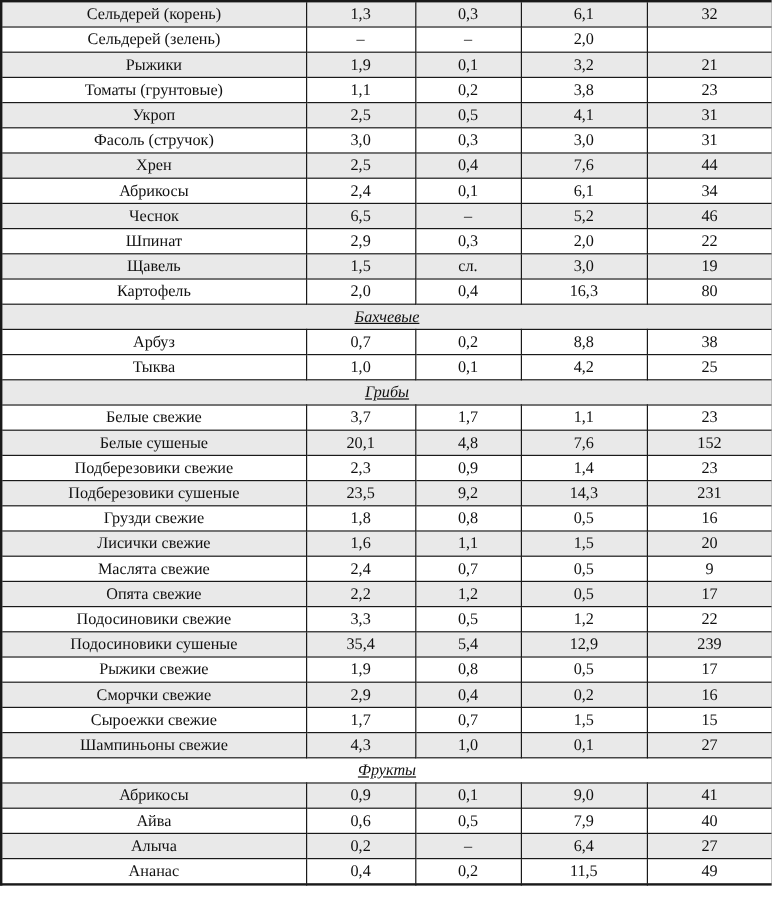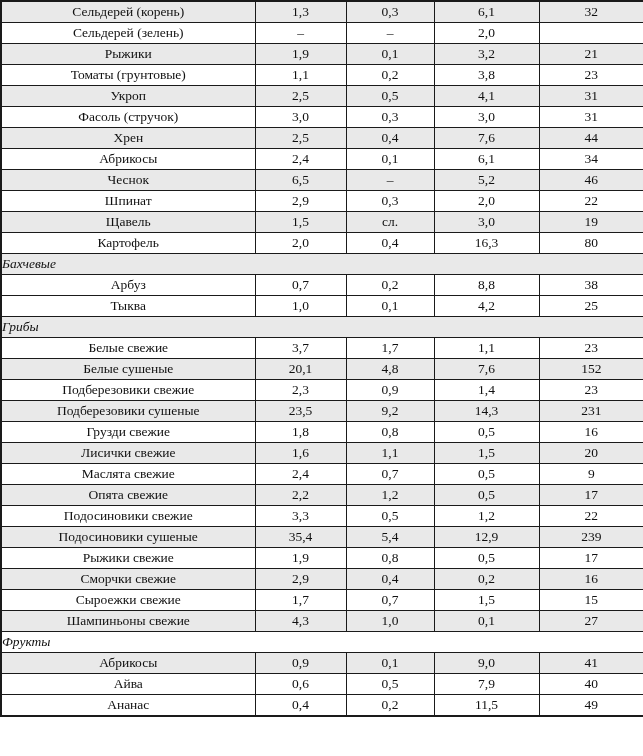--- a/index.html
+++ b/index.html
@@ -34,22 +34,24 @@
     text-align:center;
     padding-left:7px;
     padding-right:4px;
   }
   td.val{
     text-align:center;
   }
   tr.shaded td{background:var(--shade);}
   tr.plain td{background:var(--bg);}
   td.section{
+    text-align:center;
     font-style:italic;
     border-bottom-width:2px;
+    text-decoration:underline;
   }
 </style>
 </head>
 <body>
 
 <table class="nutrition">
   <colgroup>
     <col style="width:254px">
     <col style="width:91px">
     <col style="width:88px">
@@ -269,20 +271,27 @@
         <td class="val">9,0</td>
         <td class="val">41</td>
       </tr>
       <tr class="plain">
         <td class="name">Айва</td>
         <td class="val">0,6</td>
         <td class="val">0,5</td>
         <td class="val">7,9</td>
         <td class="val">40</td>
       </tr>
+      <tr class="shaded">
+        <td class="name">Алыча</td>
+        <td class="val">0,2</td>
+        <td class="val">–</td>
+        <td class="val">6,4</td>
+        <td class="val">27</td>
+      </tr>
       <tr class="plain">
         <td class="name">Ананас</td>
         <td class="val">0,4</td>
         <td class="val">0,2</td>
         <td class="val">11,5</td>
         <td class="val">49</td>
       </tr>
     </tbody>
 </table>
 

